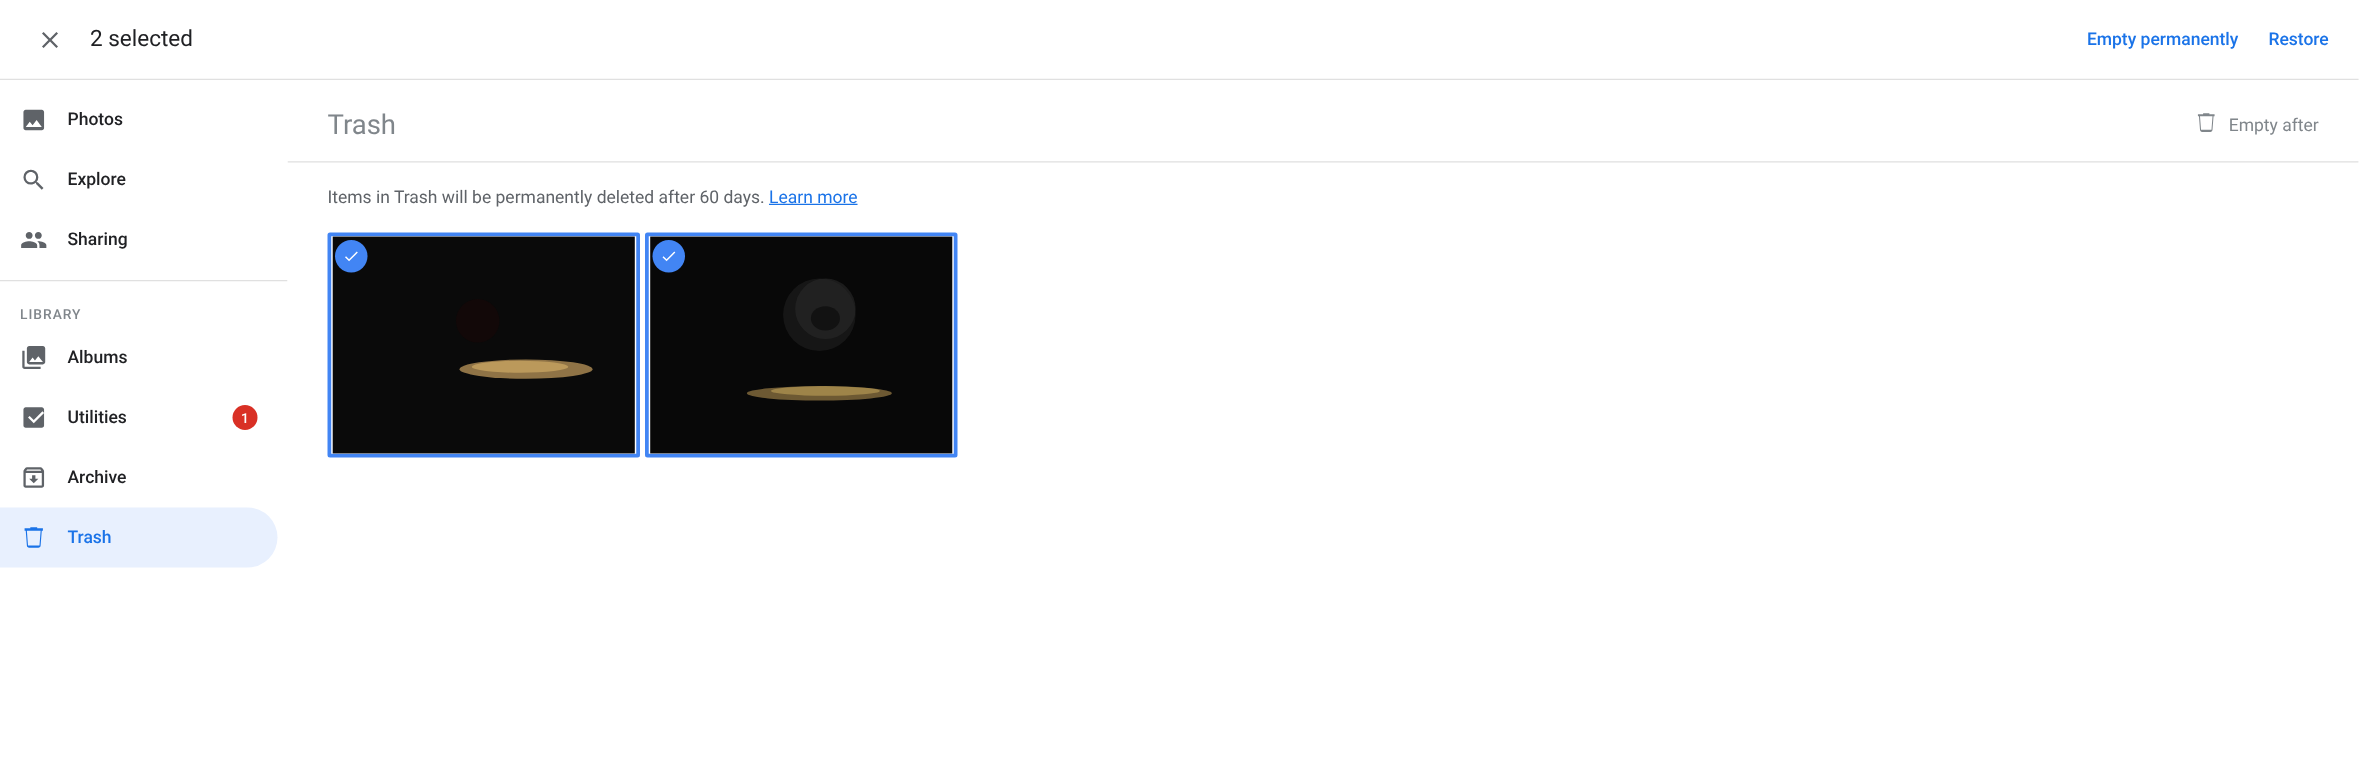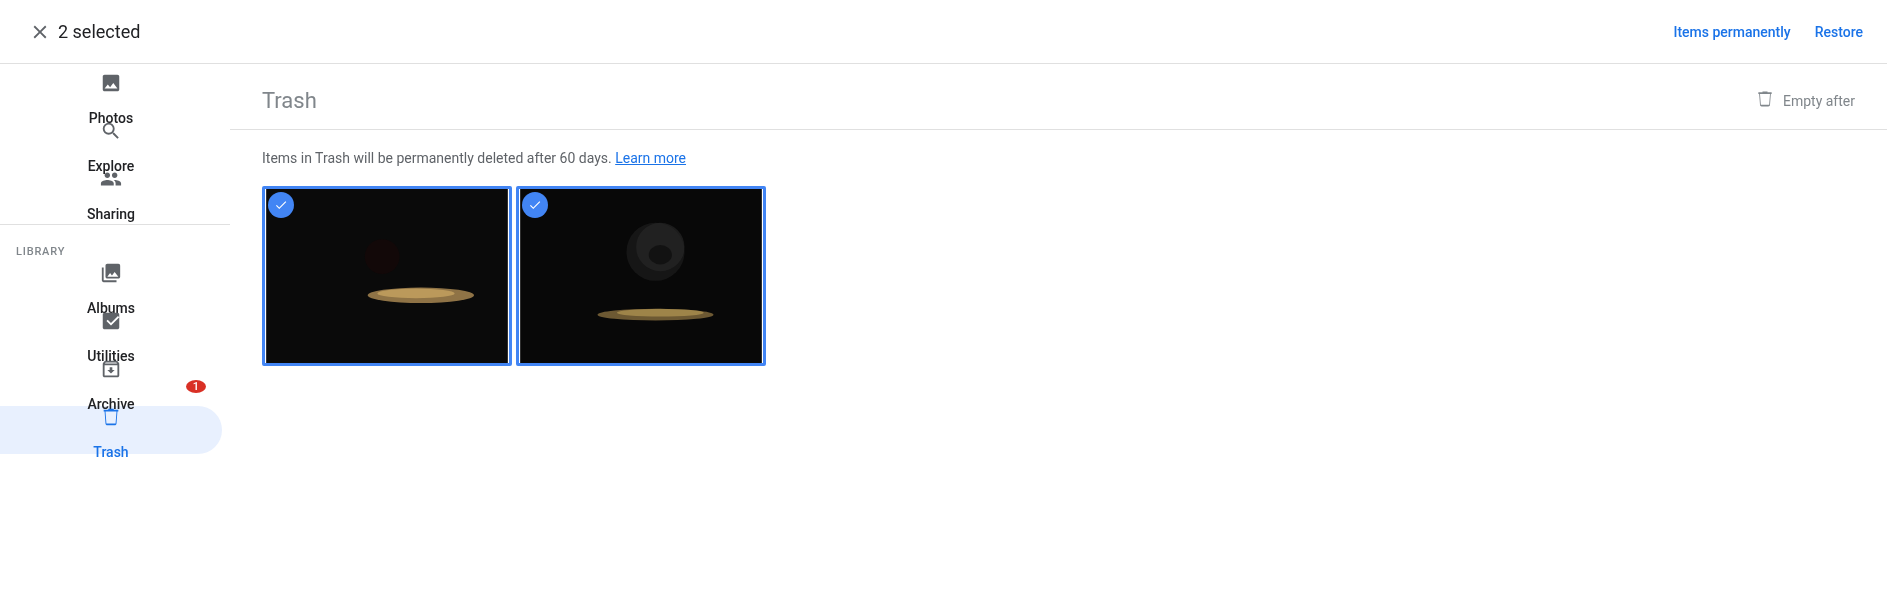--- a/index.html
+++ b/index.html
@@ -11,21 +11,21 @@
       display: flex;
       align-items: center;
       justify-content: space-between;
       padding: 0 24px;
       border-bottom: 1px solid #e0e0e0;
       flex-shrink: 0;
     }
     .topbar-left {
       display: flex;
       align-items: center;
-      gap: 2px;
+      gap: 16px;
     }
     .topbar-right {
       display: flex;
       align-items: center;
       gap: 24px;
     }
     .close-icon-btn {
       cursor: pointer;
       color: #5f6368;
       font-size: 22px;
@@ -68,21 +68,20 @@
       align-items: center;
       gap: 16px;
       padding: 0 16px;
       height: 48px;
       cursor: pointer;
       border-radius: 0 24px 24px 0;
       margin-right: 8px;
       color: #202124;
       font-size: 14px;
       font-weight: 500;
-      flex-direction: column;
     }
     .sidebar-nav-item.active {
       background: #e8f0fe;
       color: #1a73e8;
     }
     .sidebar-nav-item .nav-icon {
       font-size: 20px;
       color: #5f6368;
       display: flex;
       align-items: center;
@@ -208,21 +207,21 @@
 <div class="topbar">
   <div class="topbar-left">
     <div class="close-icon-btn">
       <svg class="icon-svg" viewBox="0 0 24 24" fill="#5f6368">
           <path d="M19 6.41L17.59 5 12 10.59 6.41 5 5 6.41 10.59 12 5 17.59 6.41 19 12 13.41 17.59 19 19 17.59 13.41 12z"></path>
         </svg>
     </div>
     <span class="selected-count">2 selected</span>
   </div>
   <div class="topbar-right">
-    <a class="topbar-action">Items permanently</a>
+    <a class="topbar-action">Empty permanently</a>
     <a class="topbar-action">Restore</a>
   </div>
 </div>
 
 <div class="main-layout">
 
   <nav class="sidebar">
 
     <div class="sidebar-nav-item">
       <span class="nav-icon">

